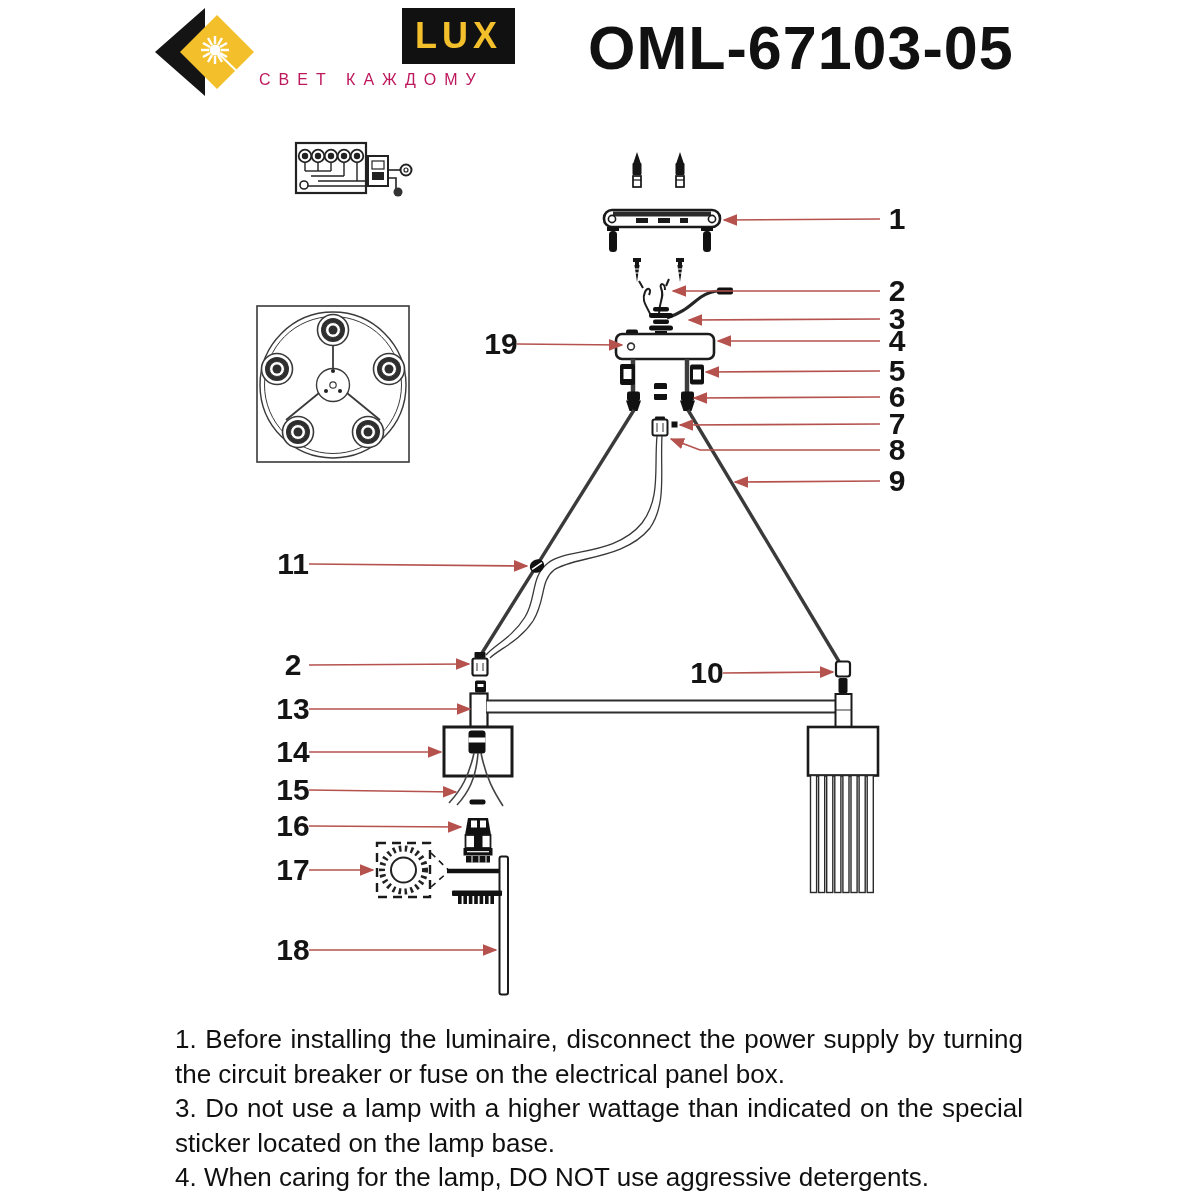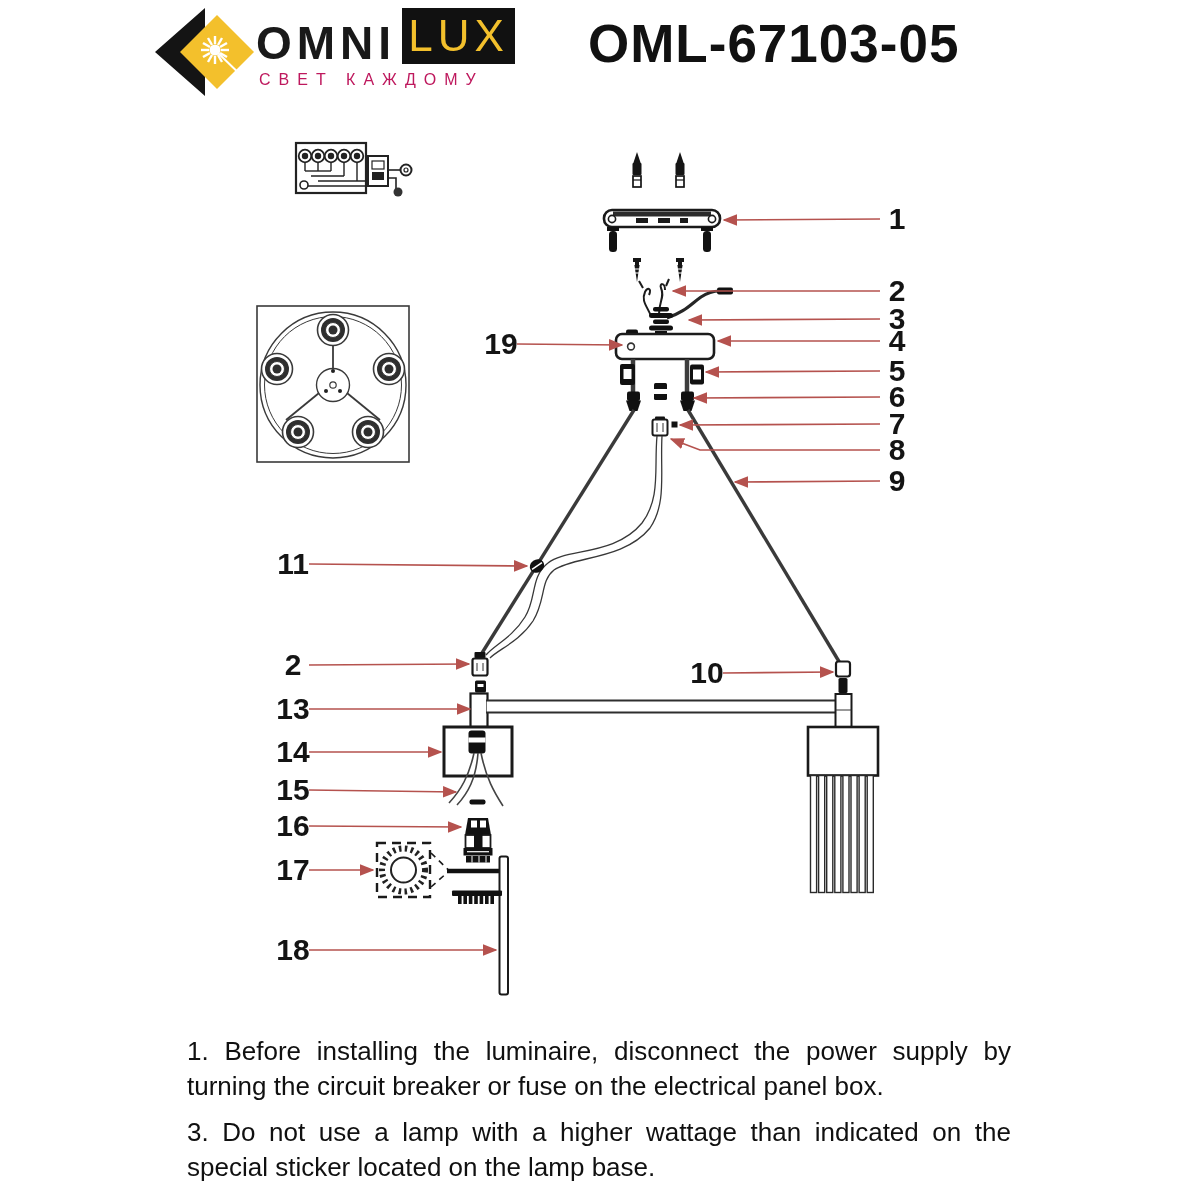--- a/index.html
+++ b/index.html
@@ -4,29 +4,29 @@
 <style>
   html,body{margin:0;padding:0;background:#ffffff;}
   #page{position:relative;width:1200px;height:1200px;background:#ffffff;overflow:hidden;
         font-family:"Liberation Sans", sans-serif;color:#151515;}
   svg{position:absolute;left:0;top:0;}
   .abs{position:absolute;}
   
   .brand-primary{left:256px;top:16px;font-size:46px;font-weight:bold;letter-spacing:5px;color:#191919;}
   .lux-box{left:402px;top:8px;width:113px;height:56px;background:#111111;display:flex;
            align-items:center;justify-content:center;}
-  .brand-secondary{font-size:44px;font-weight:normal;letter-spacing:5px;color:#f3c02c;}
+  .brand-secondary{font-size:36px;font-weight:bold;letter-spacing:5px;color:#f3c02c;}
   .tagline{left:259px;top:71px;width:250px;font-size:16px;letter-spacing:8px;color:#be185d;white-space:nowrap;}
   
-  .model{left:588px;top:13px;width:400px;font-size:53px;font-weight:bold;color:#111;letter-spacing:1px;white-space:nowrap;}
+  .model{left:588px;top:13px;width:400px;font-size:61px;font-weight:bold;color:#111;letter-spacing:1px;white-space:nowrap;}
   
   .plabel{position:absolute;transform:translate(-50%,-50%);font-size:30px;font-weight:bold;color:#141414;line-height:1;}
   
   .instructions{left:175px;top:1022px;width:848px;font-size:26px;line-height:1.33;color:#101010;}
-  .instructions p{margin:12px;text-align:justify;text-align-last:left;}
+  .instructions p{margin:0;text-align:justify;text-align-last:left;}
 </style>
 </head>
 <body>
 
 <div id="page">
 
   <svg width="1200" height="1200" viewBox="0 0 1200 1200">
     <defs>
       <marker id="arr" viewBox="0 0 10 8" refX="9" refY="4" markerWidth="8.5" markerHeight="7" orient="auto-start-reverse">
         <path d="M0,0 L10,4 L0,8 z" fill="#b5524e"></path>
@@ -321,21 +321,20 @@
       <line x1="309" y1="709" x2="470" y2="709" marker-end="url(#arr)"></line>
       <line x1="309" y1="752" x2="441" y2="752" marker-end="url(#arr)"></line>
       <line x1="309" y1="790" x2="456" y2="792" marker-end="url(#arr)"></line>
       <line x1="309" y1="826" x2="461" y2="827" marker-end="url(#arr)"></line>
       <line x1="309" y1="870" x2="373" y2="870" marker-end="url(#arr)"></line>
       <line x1="309" y1="950" x2="496" y2="950" marker-end="url(#arr)"></line>
       <line x1="517" y1="344" x2="622" y2="345" marker-end="url(#arr)"></line>
     </g>
   </svg>
 
-  <span class="abs brand-primary">OMNI</span>
   <div class="abs lux-box">
     <span class="brand-secondary">LUX</span>
   </div>
   <span class="abs tagline">СВЕТ КАЖДОМУ</span>
 
   <span class="abs model">OML-67103-05</span>
 
   <span class="plabel" style="left:897px;top:219px">1</span>
   <span class="plabel" style="left:897px;top:291px">2</span>
   <span class="plabel" style="left:897px;top:319px">3</span>

